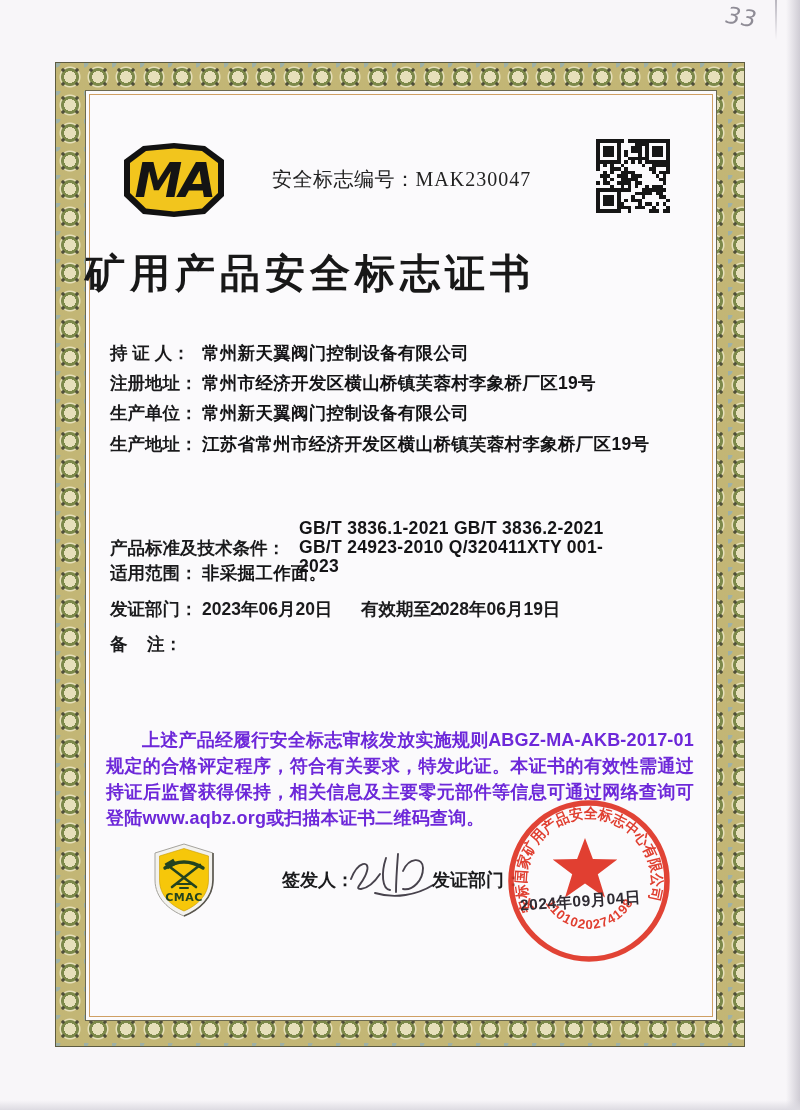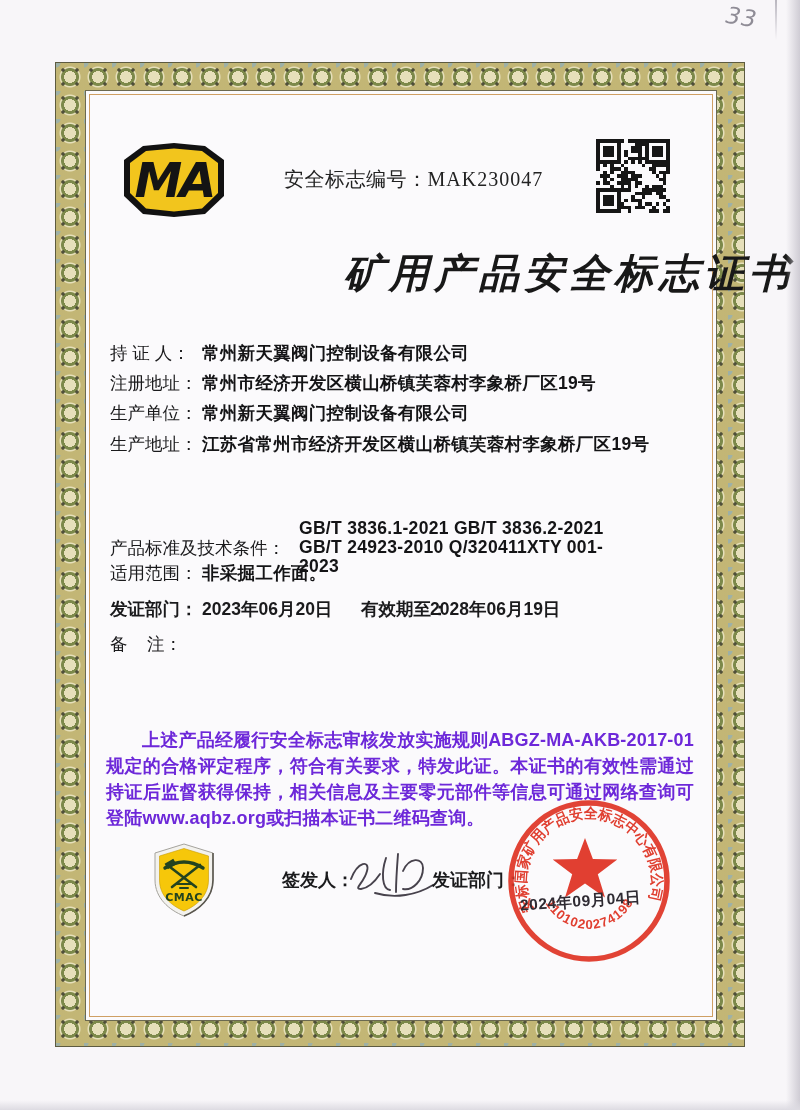--- a/index.html
+++ b/index.html
@@ -19,33 +19,33 @@
     background-size:14px 14px,28px 28px,28px 28px,28px 28px;
   }
   .paper{
     position:absolute;left:29px;top:27px;width:630px;height:929px;
     background:#fbfafc;border:1px solid #6b6950;
     box-shadow:inset 0 0 0 3px #fbfafc, inset 0 0 0 4px #cf9f63;
   }
 
   
   .ma-logo{position:absolute;left:118px;top:143px;width:112px;height:76px;}
-  .certno{position:absolute;left:284px;top:166px;font-family:"Liberation Serif",serif;
+  .certno{position:absolute;left:272px;top:166px;font-family:"Liberation Serif",serif;
     font-size:20px;color:#222;letter-spacing:.5px;white-space:pre;}
   .certno b{font-weight:normal;}
   .qr{position:absolute;left:596px;top:139px;width:74px;height:74px;}
 
-  .title{position:absolute;left:85px;top:246px;width:709px;text-align:right;
+  .title{position:absolute;left:85px;top:246px;width:709px;text-align:left;
     font-family:"Liberation Serif",serif;font-weight:bold;font-size:40px;
-    letter-spacing:5px;color:#181818;font-style:italic;}
+    letter-spacing:5px;color:#181818;}
 
   
   .row{position:absolute;left:110px;width:590px;display:flex;align-items:flex-start;
     color:#1a1a1c;font-size:17.5px;}
-  .row .lab{font-weight:normal;width:92px;flex:0 0 92px;white-space:pre-wrap;}
+  .row .lab{font-weight:bold;width:92px;flex:0 0 92px;white-space:pre-wrap;}
   .row .val{font-weight:bold;color:#141416;letter-spacing:.3px;}
   .row.std .lab{width:auto;flex:0 0 auto;margin-right:14px;}
   .row.std .val{width:336px;line-height:19px;align-self:center;}
   .row.std{align-items:center;min-height:38px;}
   .dates{position:absolute;left:110px;top:597px;width:600px;font-size:17.5px;color:#1a1a1c;}
   .dates span{position:absolute;top:0;font-weight:bold;white-space:pre;}
 
   
   .statement{position:absolute;left:106px;top:727px;width:588px;
     font-size:18px;font-weight:bold;color:#6d28d9;line-height:26px;

